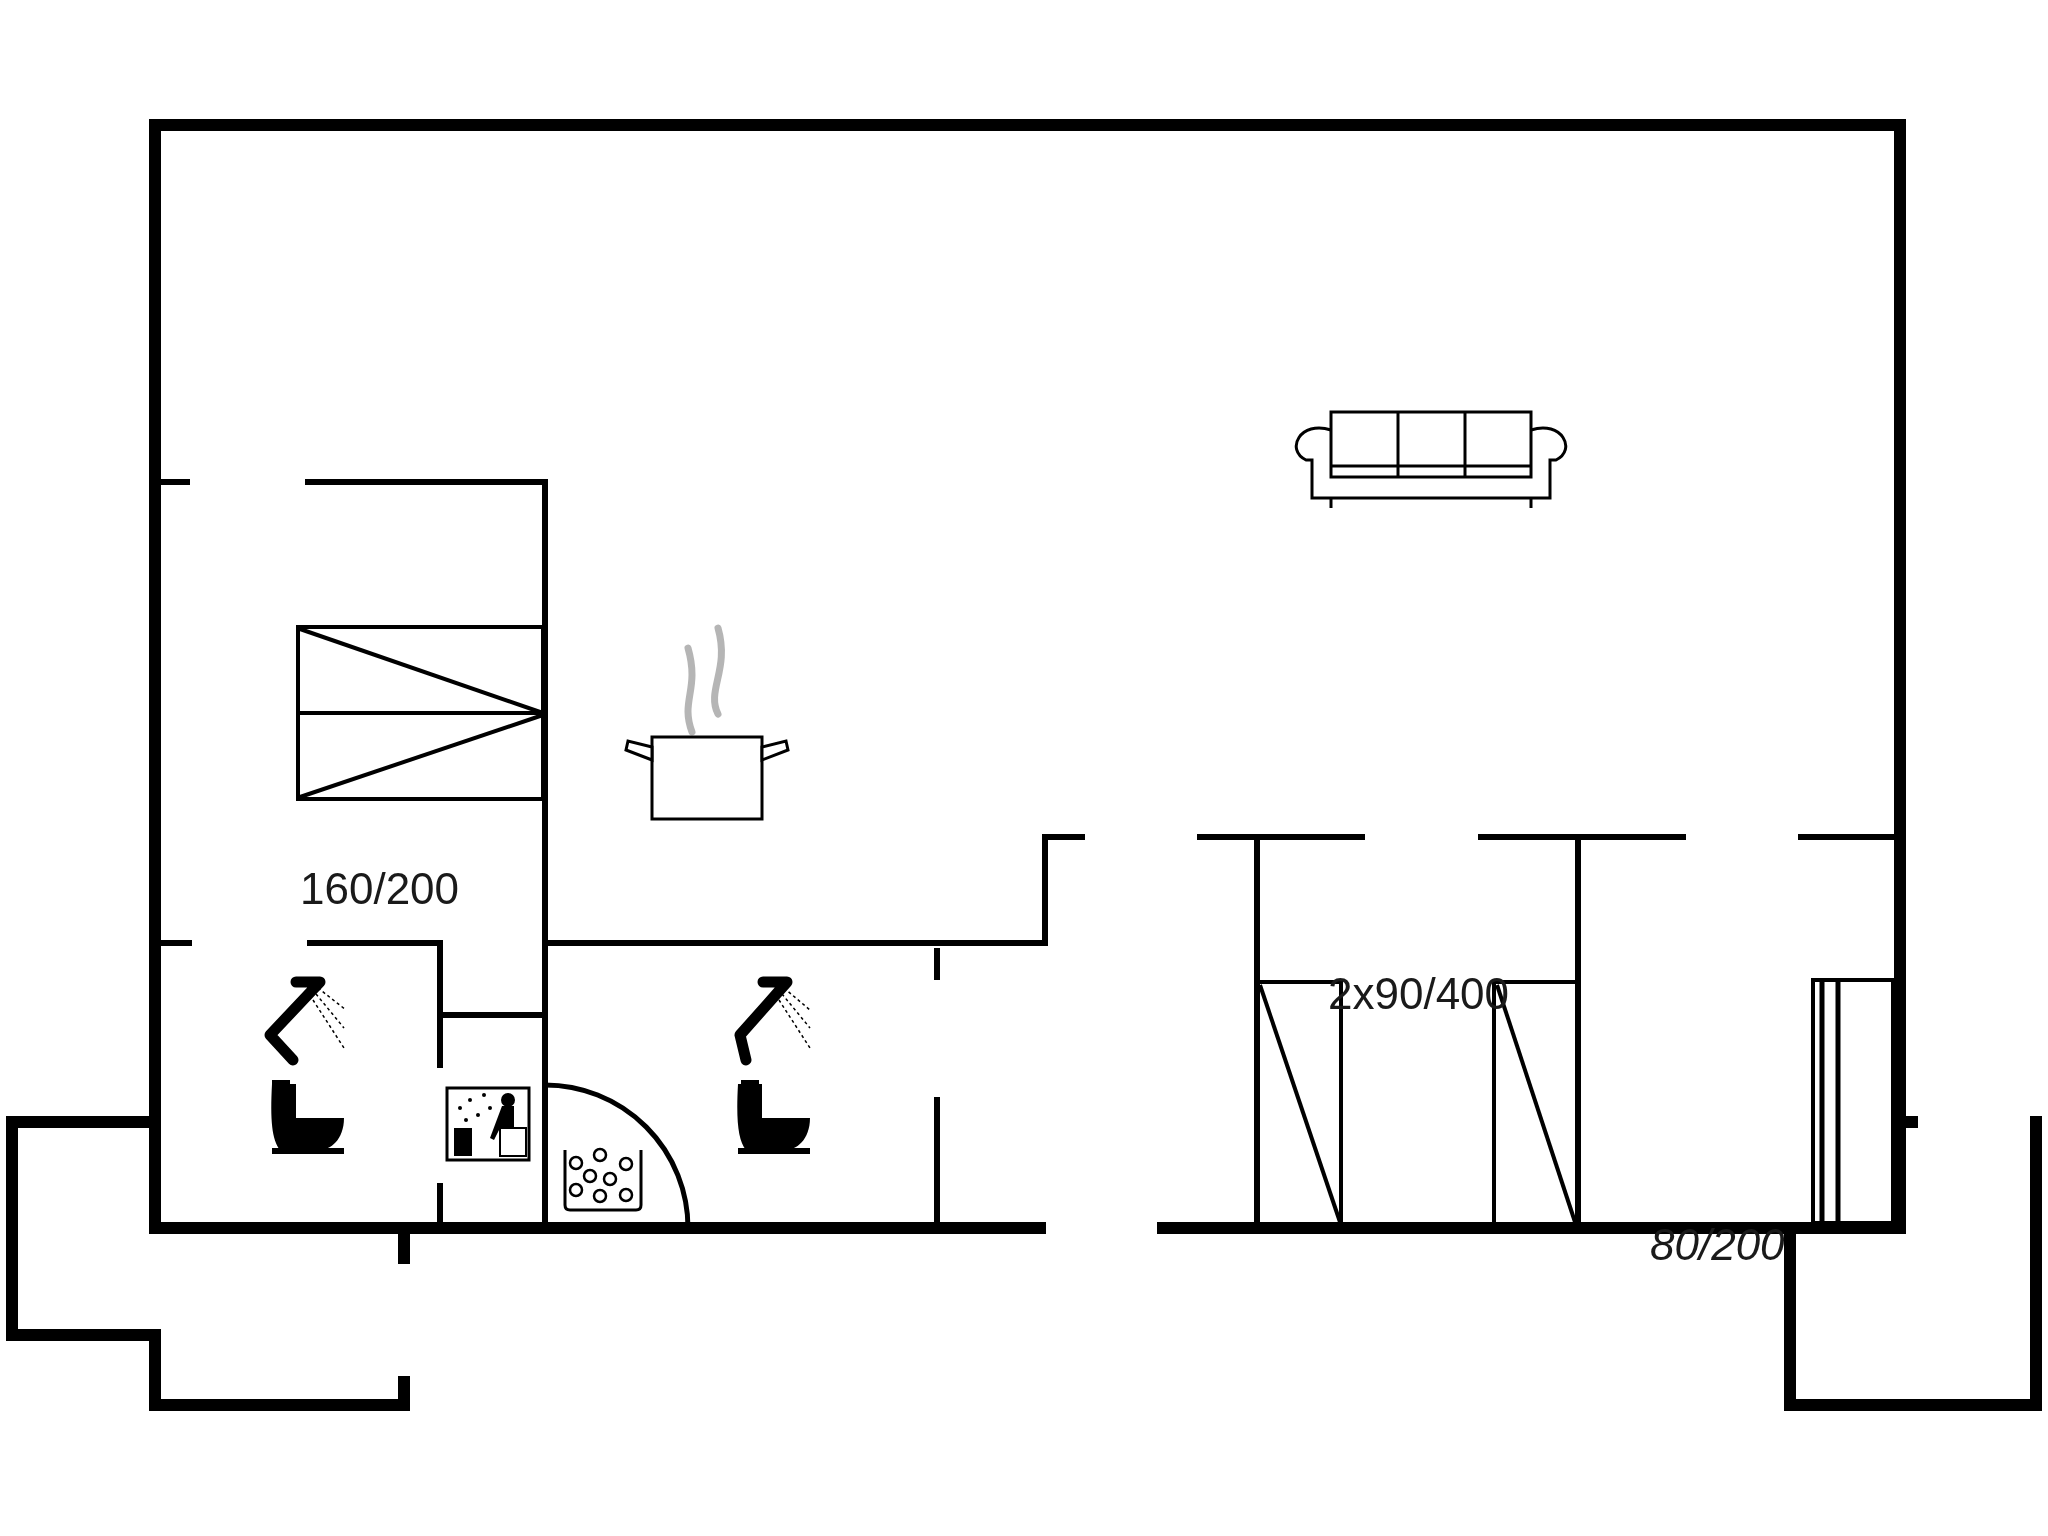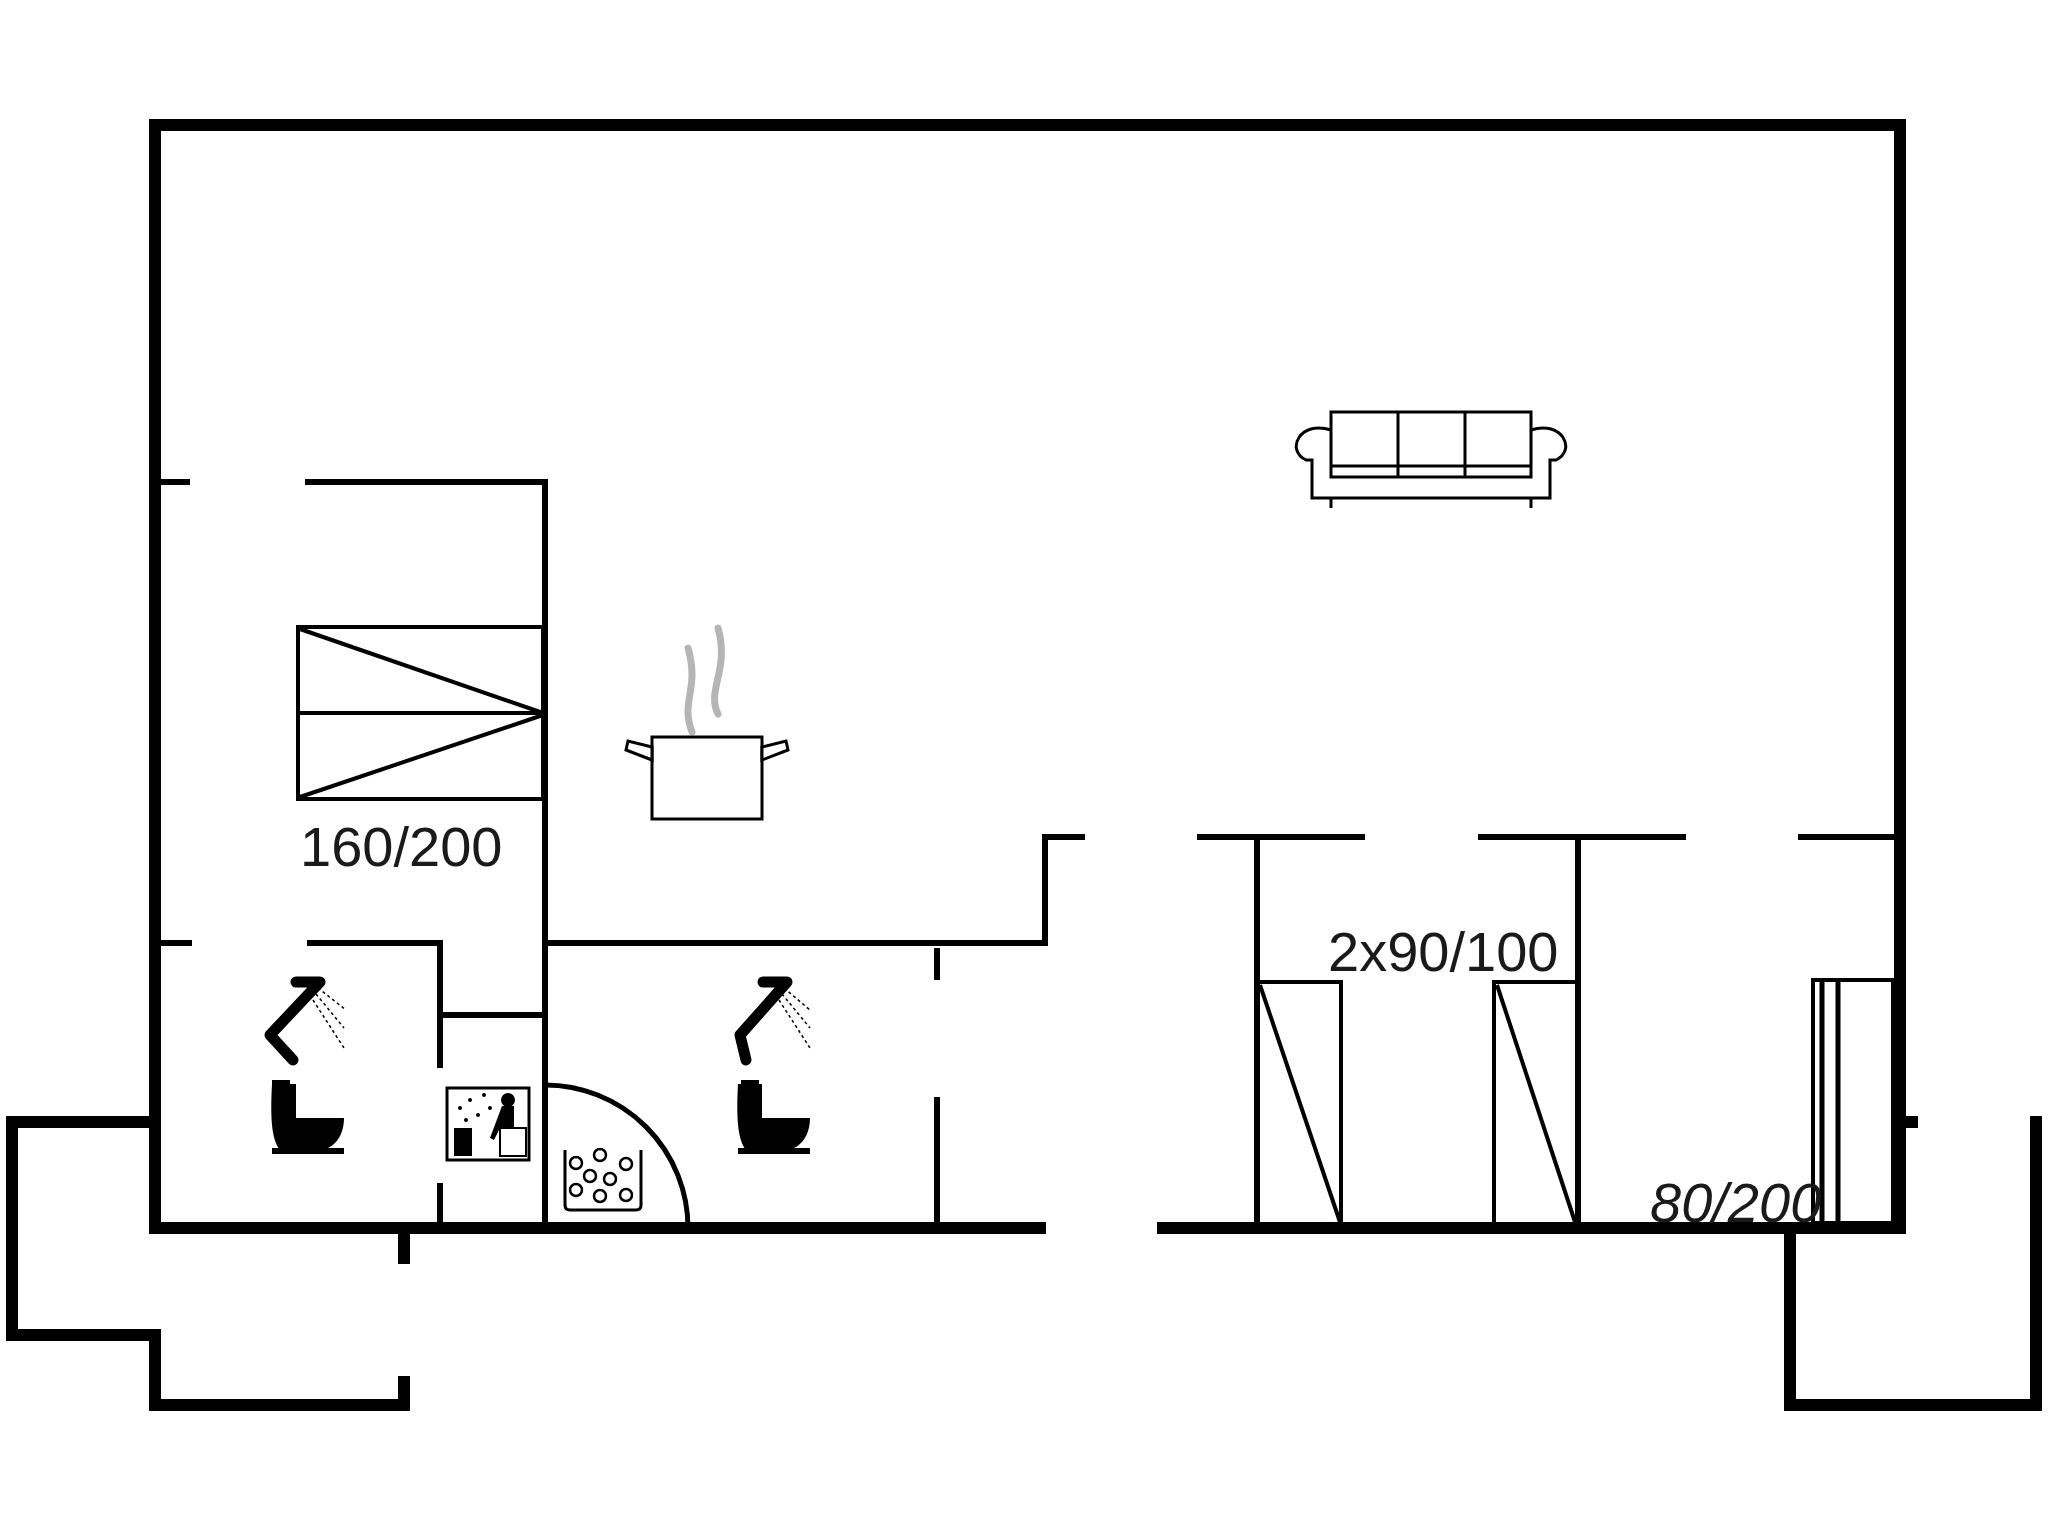--- a/index.html
+++ b/index.html
@@ -1,18 +1,18 @@
 <!DOCTYPE html>
 <html><head>
 <meta charset="utf-8">
 <style>
   html, body { margin:0; padding:0; background:#ffffff; }
   body { width:2048px; height:1536px; position:relative; overflow:hidden; }
   svg { position:absolute; left:0; top:0; }
-  .label { position:absolute; font-family:"Liberation Sans", sans-serif; font-size:56px; color:#1a1a1a; white-space:nowrap; line-height:1; }
+  .label { position:absolute; font-family:"Liberation Sans", sans-serif; font-size:44px; color:#1a1a1a; white-space:nowrap; line-height:1;margin-top:48px; }
 </style>
 </head>
 <body>
 
 <svg width="2048" height="1536" viewBox="0 0 2048 1536">
   <g stroke="#000" stroke-width="12" fill="none" stroke-linecap="square">
 
     <polyline points="155,1228 155,125 1900,125 1900,1228"></polyline>
 
     <line x1="155" y1="1228" x2="1040" y2="1228"></line>
@@ -141,14 +141,14 @@
       <circle cx="590" cy="1176" r="6"></circle>
         <circle cx="610" cy="1179" r="6"></circle>
       <circle cx="576" cy="1190" r="6"></circle>
         <circle cx="600" cy="1196" r="6"></circle>
         <circle cx="626" cy="1195" r="6"></circle>
     </g>
   </g>
 </svg>
 
 <div class="label" style="left:300px; top:819px;">160/200</div>
-<div class="label" style="left:1328px; top:924px;">2x90/100</div>
+<div class="label" style="left:1328px; top:924px;">2x90/400</div>
 <div class="label" style="left:1650px; top:1175px;font-style:italic;">80/200</div>
 
 </body></html>

